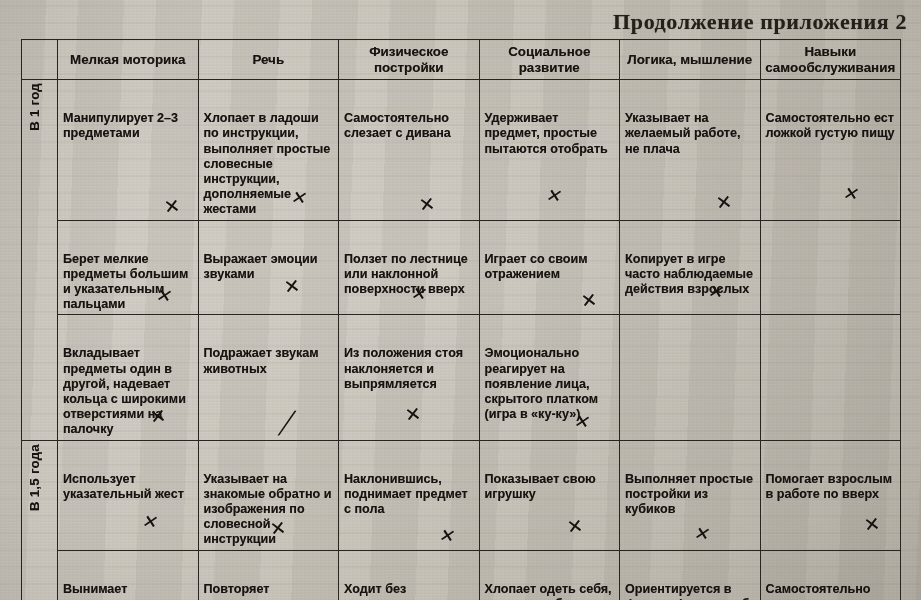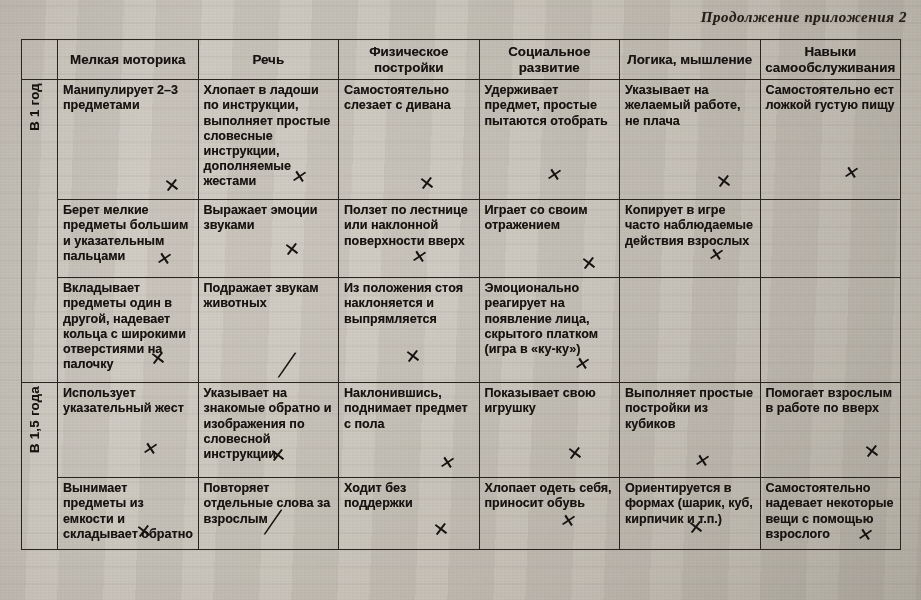--- a/index.html
+++ b/index.html
@@ -44,23 +44,22 @@
       repeating-linear-gradient(92deg, rgba(70,64,56,.30) 0px, rgba(70,64,56,.30) 46px, rgba(0,0,0,0) 46px, rgba(0,0,0,0) 78px),
       repeating-linear-gradient(0deg, rgba(0,0,0,0) 0px, rgba(0,0,0,0) 15px, rgba(70,64,56,.22) 15px, rgba(70,64,56,.22) 17px);
   }
 
   
   #runhead {
     position: absolute;
     right: 14px;
     top: 9px;
     font-family: "Liberation Serif", serif;
-    font-style: italic;
     font-weight: bold;
-    font-size: 15px;
+    font-size: 22px;
     letter-spacing: .6px;
     color: #241f19;
     white-space: nowrap;
     text-shadow: 0 0 1px rgba(40,35,28,.45);
   }
 
   
   #table-wrap {
     position: absolute;
     left: 21px;
@@ -107,21 +106,21 @@
     writing-mode: vertical-rl;
     transform: rotate(180deg);
     display: inline-block;
     font-size: 13.2px;
     font-weight: 700;
     letter-spacing: .3px;
     white-space: nowrap;
     color: #171310;
   }
 
-  .celltext { display: block; }
+  .celltext { display: block; margin-top: 28px; }
 
   
   .mark {
     position: absolute;
     font-family: "Liberation Serif", serif;
     color: #15120f;
     pointer-events: none;
     line-height: 1;
     font-weight: 400;
   }

